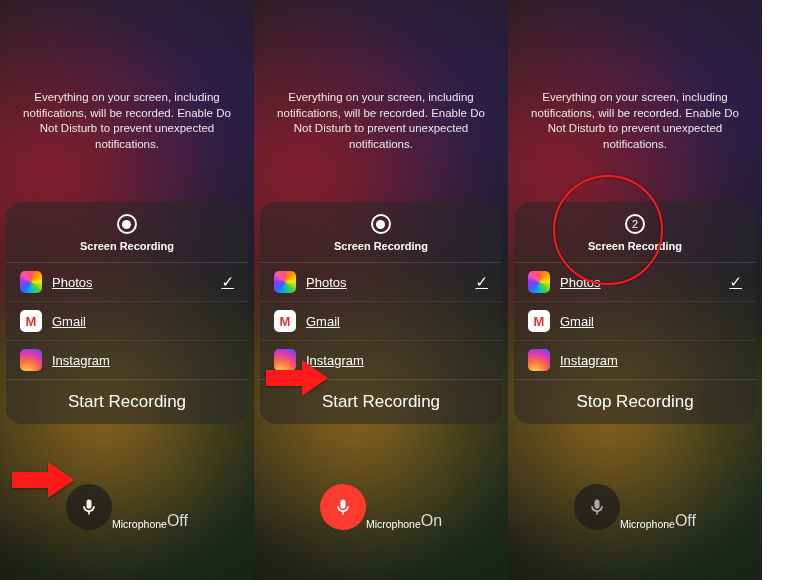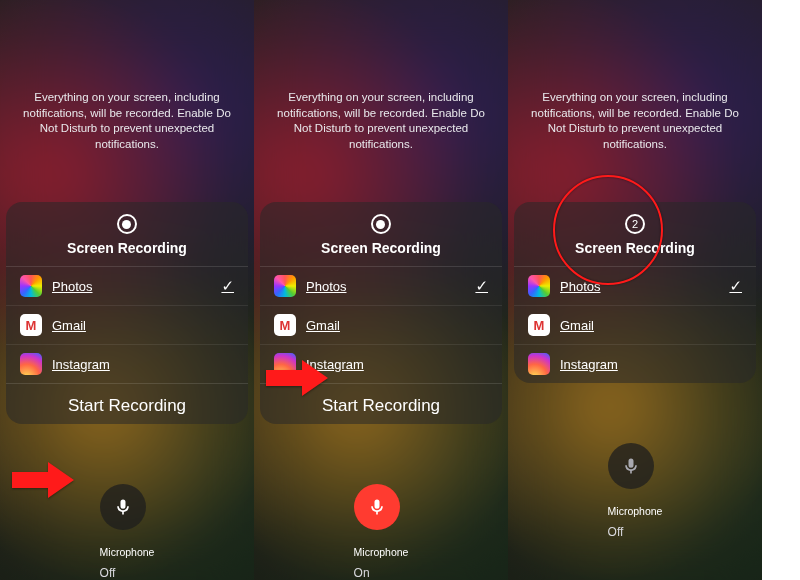--- a/index.html
+++ b/index.html
@@ -44,49 +44,49 @@
   .card-header {
     display:flex; flex-direction:column; align-items:center;
     padding: 12px 0 10px;
   }
   .rec-icon {
     width: 20px; height: 20px; border: 2px solid #fff; border-radius: 50%;
     display:flex; align-items:center; justify-content:center;
   }
   .rec-icon .dot { width: 9px; height: 9px; background:#fff; border-radius:50%; }
   .rec-icon.count { font-size: 11px; color:#fff; }
-  .card-title { color:#fff; font-size:14px; font-weight:600; margin-top:6px; }
+  .card-title { color:#fff; font-size:11px; font-weight:600; margin-top:6px; }
   .list { width:100%; }
   .row {
     display:flex; align-items:center; gap:10px;
     padding: 8px 14px;
     border-top: 1px solid rgba(255,255,255,0.08);
     font-size: 13px; color:#fff;text-decoration:underline;
   }
   .row:first-child { border-top: 1px solid rgba(255,255,255,0.12); }
   .app-ico { width:22px; height:22px; border-radius:5px; display:flex; align-items:center; justify-content:center; font-size:13px; font-weight:700; }
   .ico-photos { background: conic-gradient(#f55,#f90,#ee0,#5c3,#0bd,#36f,#93f,#f5a,#f55); }
   .ico-gmail { background:#fff; color:#d33; }
   .ico-insta { background: radial-gradient(circle at 30% 110%, #fd5,#f64 45%,#c3c 75%,#36f); }
   .check { margin-left:auto; color:#fff; font-size:15px; }
   .action-row {
     width:100%; text-align:center;
     border-top: 1px solid rgba(255,255,255,0.12);
     padding: 12px 0; color:#fff; font-size:17px;
   }
-  .mic-area { margin-top: 60px; display:flex; flex-direction:column; align-items:flex-start;gap:8px; }
+  .mic-area { margin-top: 60px; display:flex; align-items:flex-end; }
   .mic-btn {
     width:46px; height:46px; border-radius:50%;
     background: rgba(30,30,30,0.75);
     display:flex; align-items:center; justify-content:center;
   }
   .mic-btn.on { background:#ff3b30; }
   .mic-svg { width:20px; height:20px; }
   .mic-label { color:#fff; font-size:10.5px; margin-top:8px; text-align:center; }
-  .mic-state { color:#d9d9de; font-size:12px; }
+  .mic-state { color:#d9d9de; font-size:16px; }
   .arrow {
     position:absolute; width:62px; height:36px; z-index:5;
     filter: drop-shadow(0 1px 1px rgba(0,0,0,0.4));
   }
   .ring {
     position:absolute; border:2px solid #ff1a1a; border-radius:50%;
     width:110px; height:110px; z-index:5;
     filter: drop-shadow(0 0 1px rgba(0,0,0,0.5));
   }
 </style>
@@ -195,20 +195,21 @@
       </div>
       <div class="row">
         <div class="app-ico ico-gmail">M</div>
         <span>Gmail</span>
       </div>
       <div class="row">
         <div class="app-ico ico-insta"></div>
         <span>Instagram</span>
       </div>
     </div>
+    <div class="action-row">Stop Recording</div>
   </div>
 
   <div class="mic-area">
     <div class="mic-btn">
       <svg class="mic-svg" viewBox="0 0 24 24">
           <path fill="#a9a9b0" d="M12 14a3 3 0 0 0 3-3V6a3 3 0 0 0-6 0v5a3 3 0 0 0 3 3zm5-3a5 5 0 0 1-10 0H5a7 7 0 0 0 6 6.9V21h2v-3.1A7 7 0 0 0 19 11z"></path>
         </svg>
     </div>
     <div class="mic-label">Microphone</div>
     <div class="mic-state">Off</div>

